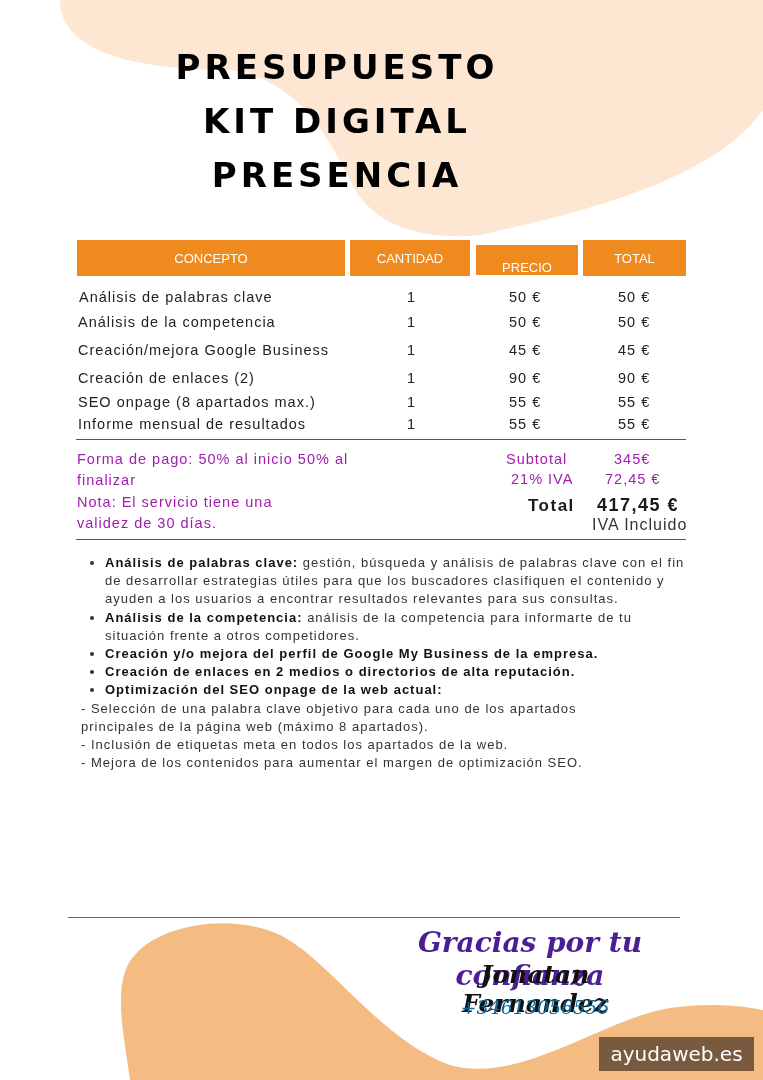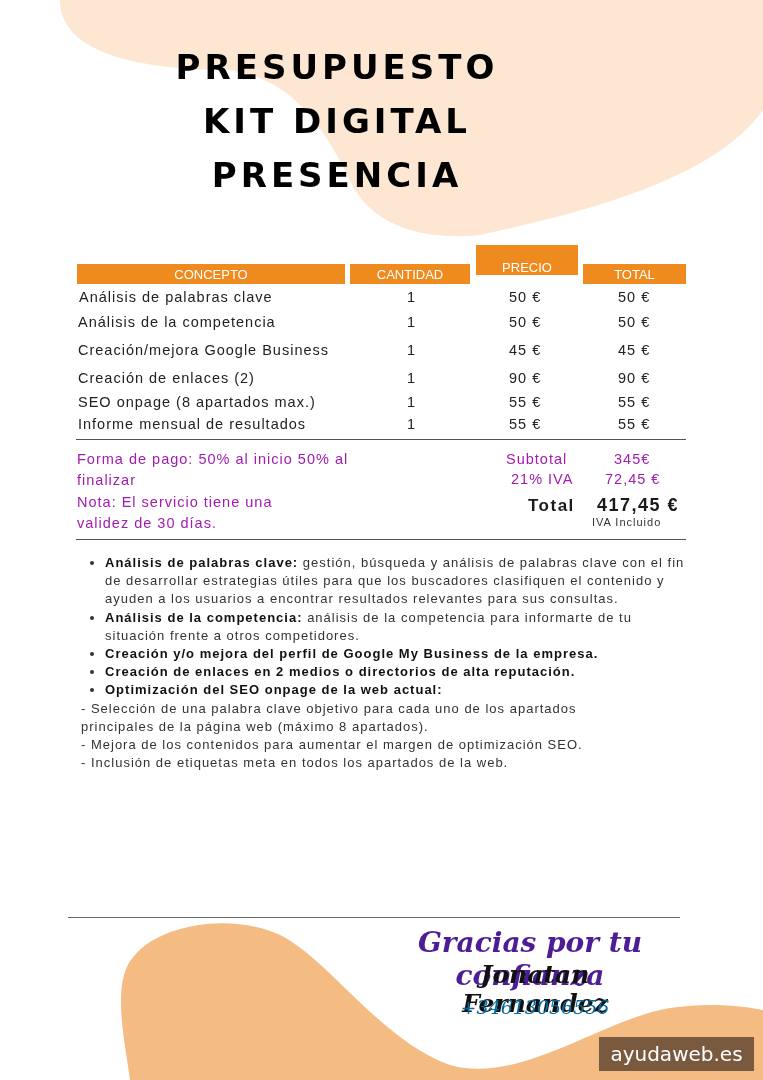--- a/index.html
+++ b/index.html
@@ -1,21 +1,21 @@
 <!DOCTYPE html>
 <html><head>
 <meta charset="utf-8">
 <style>
   html, body { margin:0; padding:0; }
   body { width:763px; height:1080px; position:relative; overflow:hidden; background:#ffffff; font-family:"Liberation Sans", sans-serif; color:#1a1a1a; }
   .bg-svg { position:absolute; left:0; top:0; width:763px; height:1080px; z-index:0; }
   .layer { position:absolute; z-index:1; }
   .title { left:0; top:40px; width:674px; text-align:center; font-family:"DejaVu Sans", sans-serif; font-weight:bold; font-size:34px; letter-spacing:4px; line-height:54px; color:#000; }
   .title div { margin:0; }
-  .thead { position:absolute; top:264px; height:20px; background:#ef8a1f; color:#fff; font-size:13px; display:flex; align-items:center; justify-content:center; }
+  .thead { position:absolute; top:240px; height:36px; background:#ef8a1f; color:#fff; font-size:13px; display:flex; align-items:center; justify-content:center; }
   .row { position:absolute; left:78px; width:610px; font-size:14.5px; letter-spacing:1px; color:#222; }
   .row span { position:absolute; white-space:nowrap; }
   .hr { position:absolute; height:1px; background:#555; }
   .small { font-size:14.5px; letter-spacing:1px; color:#a21caf; }
   .bullets { left:82px; top:554px; width:610px; font-size:13px; letter-spacing:1px; line-height:18.2px; color:#333; }
   .bullets ul { margin:0; padding-left:23px; }
   .bullets li { margin:0; }
   .bullets b { color:#111; }
   .bullets .plain { margin:0; }
   .script { font-family:"DejaVu Serif", serif; font-style:italic; text-align:center; }
@@ -86,36 +86,36 @@
   <div class="small" style="position:absolute;left:77px;top:472px;">finalizar</div>
   <div class="small" style="position:absolute;left:77px;top:494px;">Nota: El servicio tiene una</div>
   <div class="small" style="position:absolute;left:77px;top:515px;">validez de 30 días.</div>
 
   <div class="small" style="position:absolute;left:506px;top:451px;">Subtotal</div>
   <div class="small" style="position:absolute;left:614px;top:451px;">345€</div>
   <div class="small" style="position:absolute;left:511px;top:471px;">21% IVA</div>
   <div class="small" style="position:absolute;left:605px;top:471px;">72,45 €</div>
   <div style="position:absolute;left:528px;top:496px;font-size:17px;font-weight:bold;letter-spacing:1.5px;">Total</div>
   <div style="position:absolute;left:597px;top:495px;font-size:18px;font-weight:bold;letter-spacing:1.5px;">417,45 €</div>
-  <div style="position:absolute;left:592px;top:516px;font-size:11px;letter-spacing:1px;color:#333;">IVA Incluido</div>
+  <div style="position:absolute;left:592px;top:516px;font-size:16px;letter-spacing:1px;color:#333;">IVA Incluido</div>
 
   <div class="hr" style="left:76px;top:539px;width:610px;"></div>
 </div>
 
 <div class="layer bullets">
   <ul>
     <li><b>Análisis de palabras clave:</b><span> gestión, búsqueda y análisis de palabras clave con el fin de desarrollar estrategias útiles para que los buscadores clasifiquen el contenido y ayuden a los usuarios a encontrar resultados relevantes para sus consultas.</span></li>
     <li><b>Análisis de la competencia:</b><span> análisis de la competencia para informarte de tu situación frente a otros competidores.</span></li>
     <li><b>Creación y/o mejora del perfil de Google My Business de la empresa.</b></li>
     <li><b>Creación de enlaces en 2 medios o directorios de alta reputación.</b></li>
     <li><b>Optimización del SEO onpage de la web actual:</b></li>
   </ul>
   <div class="plain" style="margin-left:-1px;width:560px;">- Selección de una palabra clave objetivo para cada uno de los apartados principales de la página web (máximo 8 apartados).</div>
+  <div class="plain" style="margin-left:-1px;">- Inclusión de etiquetas meta en todos los apartados de la web.</div>
   <div class="plain" style="margin-left:-1px;width:530px;">- Mejora de los contenidos para aumentar el margen de optimización SEO.</div>
-  <div class="plain" style="margin-left:-1px;">- Inclusión de etiquetas meta en todos los apartados de la web.</div>
 </div>
 
 <div class="hr" style="position:absolute;z-index:1;left:68px;top:917px;width:612px;background:#666;"></div>
 
 <div class="layer script" style="left:380px;top:926px;width:300px;font-size:28px;color:#4c1d95;font-weight:bold;">Gracias por tu confianza</div>
 <div class="layer script" style="left:405px;top:960px;width:260px;font-size:25px;color:#111;font-weight:bold;">Jonatan Fernandez</div>
 <div class="layer script" style="left:435px;top:996px;width:200px;font-size:19px;color:#0369a1;font-weight:normal;">+34613056556</div>
 
 <div class="watermark">ayudaweb.es</div>
 

